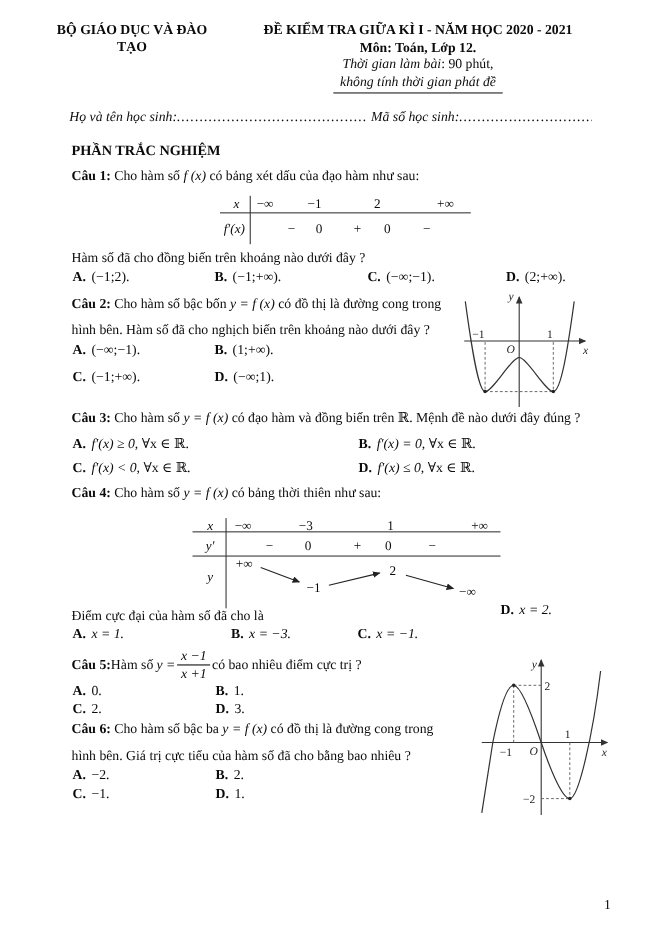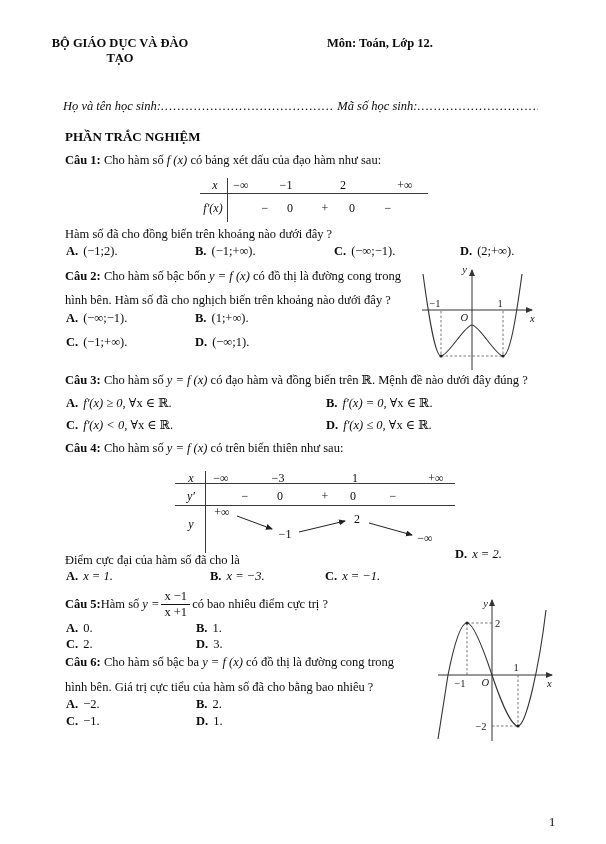--- a/index.html
+++ b/index.html
@@ -6,50 +6,53 @@
   body{
     width:606px;height:844px;background:#ffffff;position:relative;
     font-family:"Liberation Serif","DejaVu Serif",serif;
     font-size:12.5px;color:#0b0b0b;overflow:hidden;
   }
   .abs{position:absolute;}
   .row{position:absolute;white-space:nowrap;line-height:16px;}
   .b{font-weight:bold;}
   .i{font-style:italic;}
   .math{font-style:italic;}
-  .center{text-align:center;margin-top:16px;}
+  .center{text-align:center;}
   
   .hdr-left{left:38px;top:20px;width:164px;line-height:15px;}
   .hdr-right{left:232px;top:20px;width:296px;line-height:15.5px;}
   .underlined{display:inline-block;border-bottom:1.2px solid #222;padding:0 6px 2px 6px;}
   
   .opt{position:absolute;white-space:nowrap;line-height:16px;}
   .opt b{margin-right:5px;}
   
   .mtable{position:absolute;}
   .tv{position:absolute;transform:translateX(-50%);white-space:nowrap;font-size:12px;line-height:14px;}
   .vline{position:absolute;width:1px;background:#3a3a3a;top:0;}
   .hline{position:absolute;height:1px;background:#3a3a3a;left:0;right:0;}
   
-  .frac{display:inline-block;text-align:center;vertical-align:middle;line-height:13px;margin:0 2px;}
+  .frac{display:inline-block;text-align:center;vertical-align:middle;font-style:italic;line-height:13px;margin:0 2px;}
   .frac .num{display:block;border-bottom:1px solid #111;padding:0 3px 1px 3px;}
   .frac .den{display:block;padding:1px 3px 0 3px;}
   .q5row{position:absolute;left:65px;top:589px;height:30px;display:flex;align-items:center;white-space:nowrap;}
   svg text{font-family:"Liberation Serif","DejaVu Serif",serif;font-size:10.5px;fill:#1a1a1a;}
   svg .gi{font-style:italic;}
   .dots{letter-spacing:1px;}
 </style>
 </head>
 <body>
 
 <div class="abs hdr-left center">
   <div class="b">BỘ GIÁO DỤC VÀ ĐÀO TẠO</div>
 </div>
 <div class="abs hdr-right center">
+  <div class="b">ĐỀ KIỂM TRA GIỮA KÌ I - NĂM HỌC 2020 - 2021</div>
   <div class="b">Môn: Toán, Lớp 12.</div>
+  <div><span class="i">Thời gian làm bài</span><span>: 90 phút,</span></div>
+  <div><span class="i underlined">không tính thời gian phát đề</span></div>
 </div>
 
 <div class="row i" style="left:63px;top:98px;width:475px;overflow:hidden">
   <span>Họ và tên học sinh:</span><span class="dots">..........................................</span><span> Mã số học sinh:</span><span class="dots">.....................................</span>
 </div>
 
 <div class="row b" style="left:65px;top:129px;font-size:13px">PHẦN TRẮC NGHIỆM</div>
 
 <div class="row" style="left:65px;top:152px">
   <b>Câu 1:</b><span> Cho hàm số </span><span class="math">f (x)</span><span> có bảng xét dấu của đạo hàm như sau:</span>
@@ -111,21 +114,21 @@
 
 <div class="row" style="left:65px;top:372px">
   <b>Câu 3:</b><span> Cho hàm số </span><span class="math">y = f (x)</span><span> có đạo hàm và đồng biến trên ℝ. Mệnh đề nào dưới đây đúng ?</span>
 </div>
 <span class="opt" style="left:66px;top:395px"><b>A.</b><span class="math">f′(x) ≥ 0,</span><span> ∀x ∈ ℝ.</span></span>
 <span class="opt" style="left:326px;top:395px"><b>B.</b><span class="math">f′(x) = 0,</span><span> ∀x ∈ ℝ.</span></span>
 <span class="opt" style="left:66px;top:417px"><b>C.</b><span class="math">f′(x) &lt; 0,</span><span> ∀x ∈ ℝ.</span></span>
 <span class="opt" style="left:326px;top:417px"><b>D.</b><span class="math">f′(x) ≤ 0,</span><span> ∀x ∈ ℝ.</span></span>
 
 <div class="row" style="left:65px;top:440px">
-  <b>Câu 4:</b><span> Cho hàm số </span><span class="math">y = f (x)</span><span> có trên biến thiên như sau:</span>
+  <b>Câu 4:</b><span> Cho hàm số </span><span class="math">y = f (x)</span><span> có bảng thời thiên như sau:</span>
 </div>
 
 <div class="mtable" style="left:175px;top:471px;width:280px;height:82px">
   <div class="vline" style="left:30px;height:82px"></div>
   <div class="hline" style="top:12px"></div>
   <div class="hline" style="top:34px"></div>
   <span class="tv i" style="left:16px;top:0">x</span>
   <span class="tv" style="left:46px;top:0">−∞</span>
   <span class="tv" style="left:103px;top:0">−3</span>
   <span class="tv" style="left:180px;top:0">1</span>

